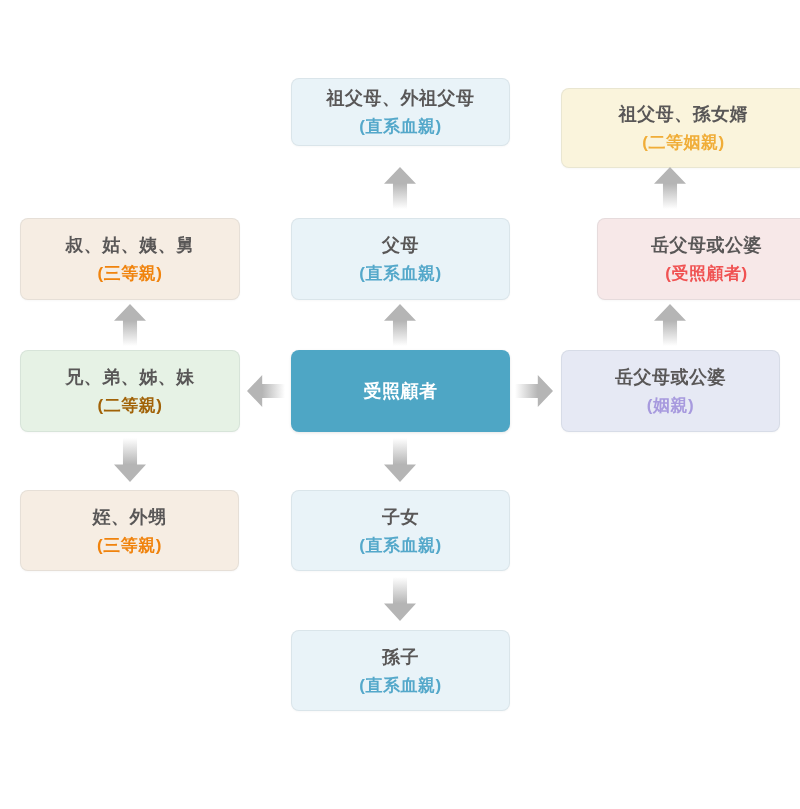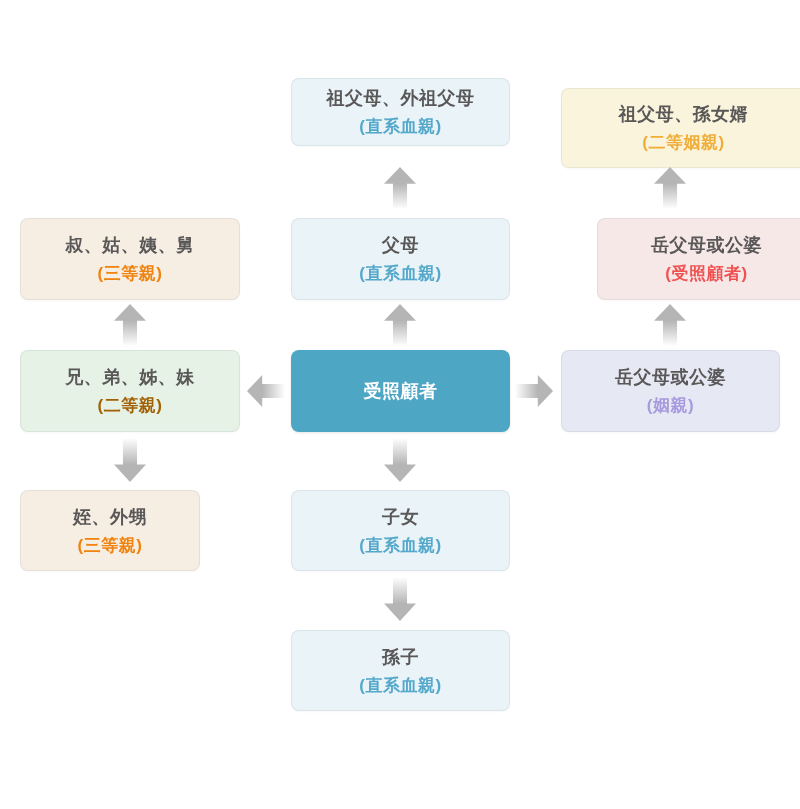--- a/index.html
+++ b/index.html
@@ -100,21 +100,21 @@
 
   <div class="node node-center" style="left: 291px; top: 350px; width: 219px; height: 82px; background: rgb(78, 166, 197); --center-text-c: #ffffff;">
     <div class="node-title">受照顧者</div>
   </div>
 
   <div class="node" style="left: 561px; top: 350px; width: 219px; height: 82px; background: rgb(230, 233, 244);">
     <div class="node-title">岳父母或公婆</div>
     <div class="node-sub" style="color: rgb(167, 154, 222);">(姻親)</div>
   </div>
 
-  <div class="node" style="left: 20px; top: 490px; width: 180px; height: 81px; background: rgb(246, 237, 227);">
+  <div class="node" style="left: 20px; top: 490px; width: 219px; height: 81px; background: rgb(246, 237, 227);">
     <div class="node-title">姪、外甥</div>
     <div class="node-sub" style="color: rgb(240, 131, 13);">(三等親)</div>
   </div>
 
   <div class="node" style="left: 291px; top: 490px; width: 219px; height: 81px; background: rgb(233, 243, 248);">
     <div class="node-title">子女</div>
     <div class="node-sub" style="color: rgb(84, 168, 202);">(直系血親)</div>
   </div>
 
   <div class="node" style="left: 291px; top: 630px; width: 219px; height: 81px; background: rgb(233, 243, 248);">

